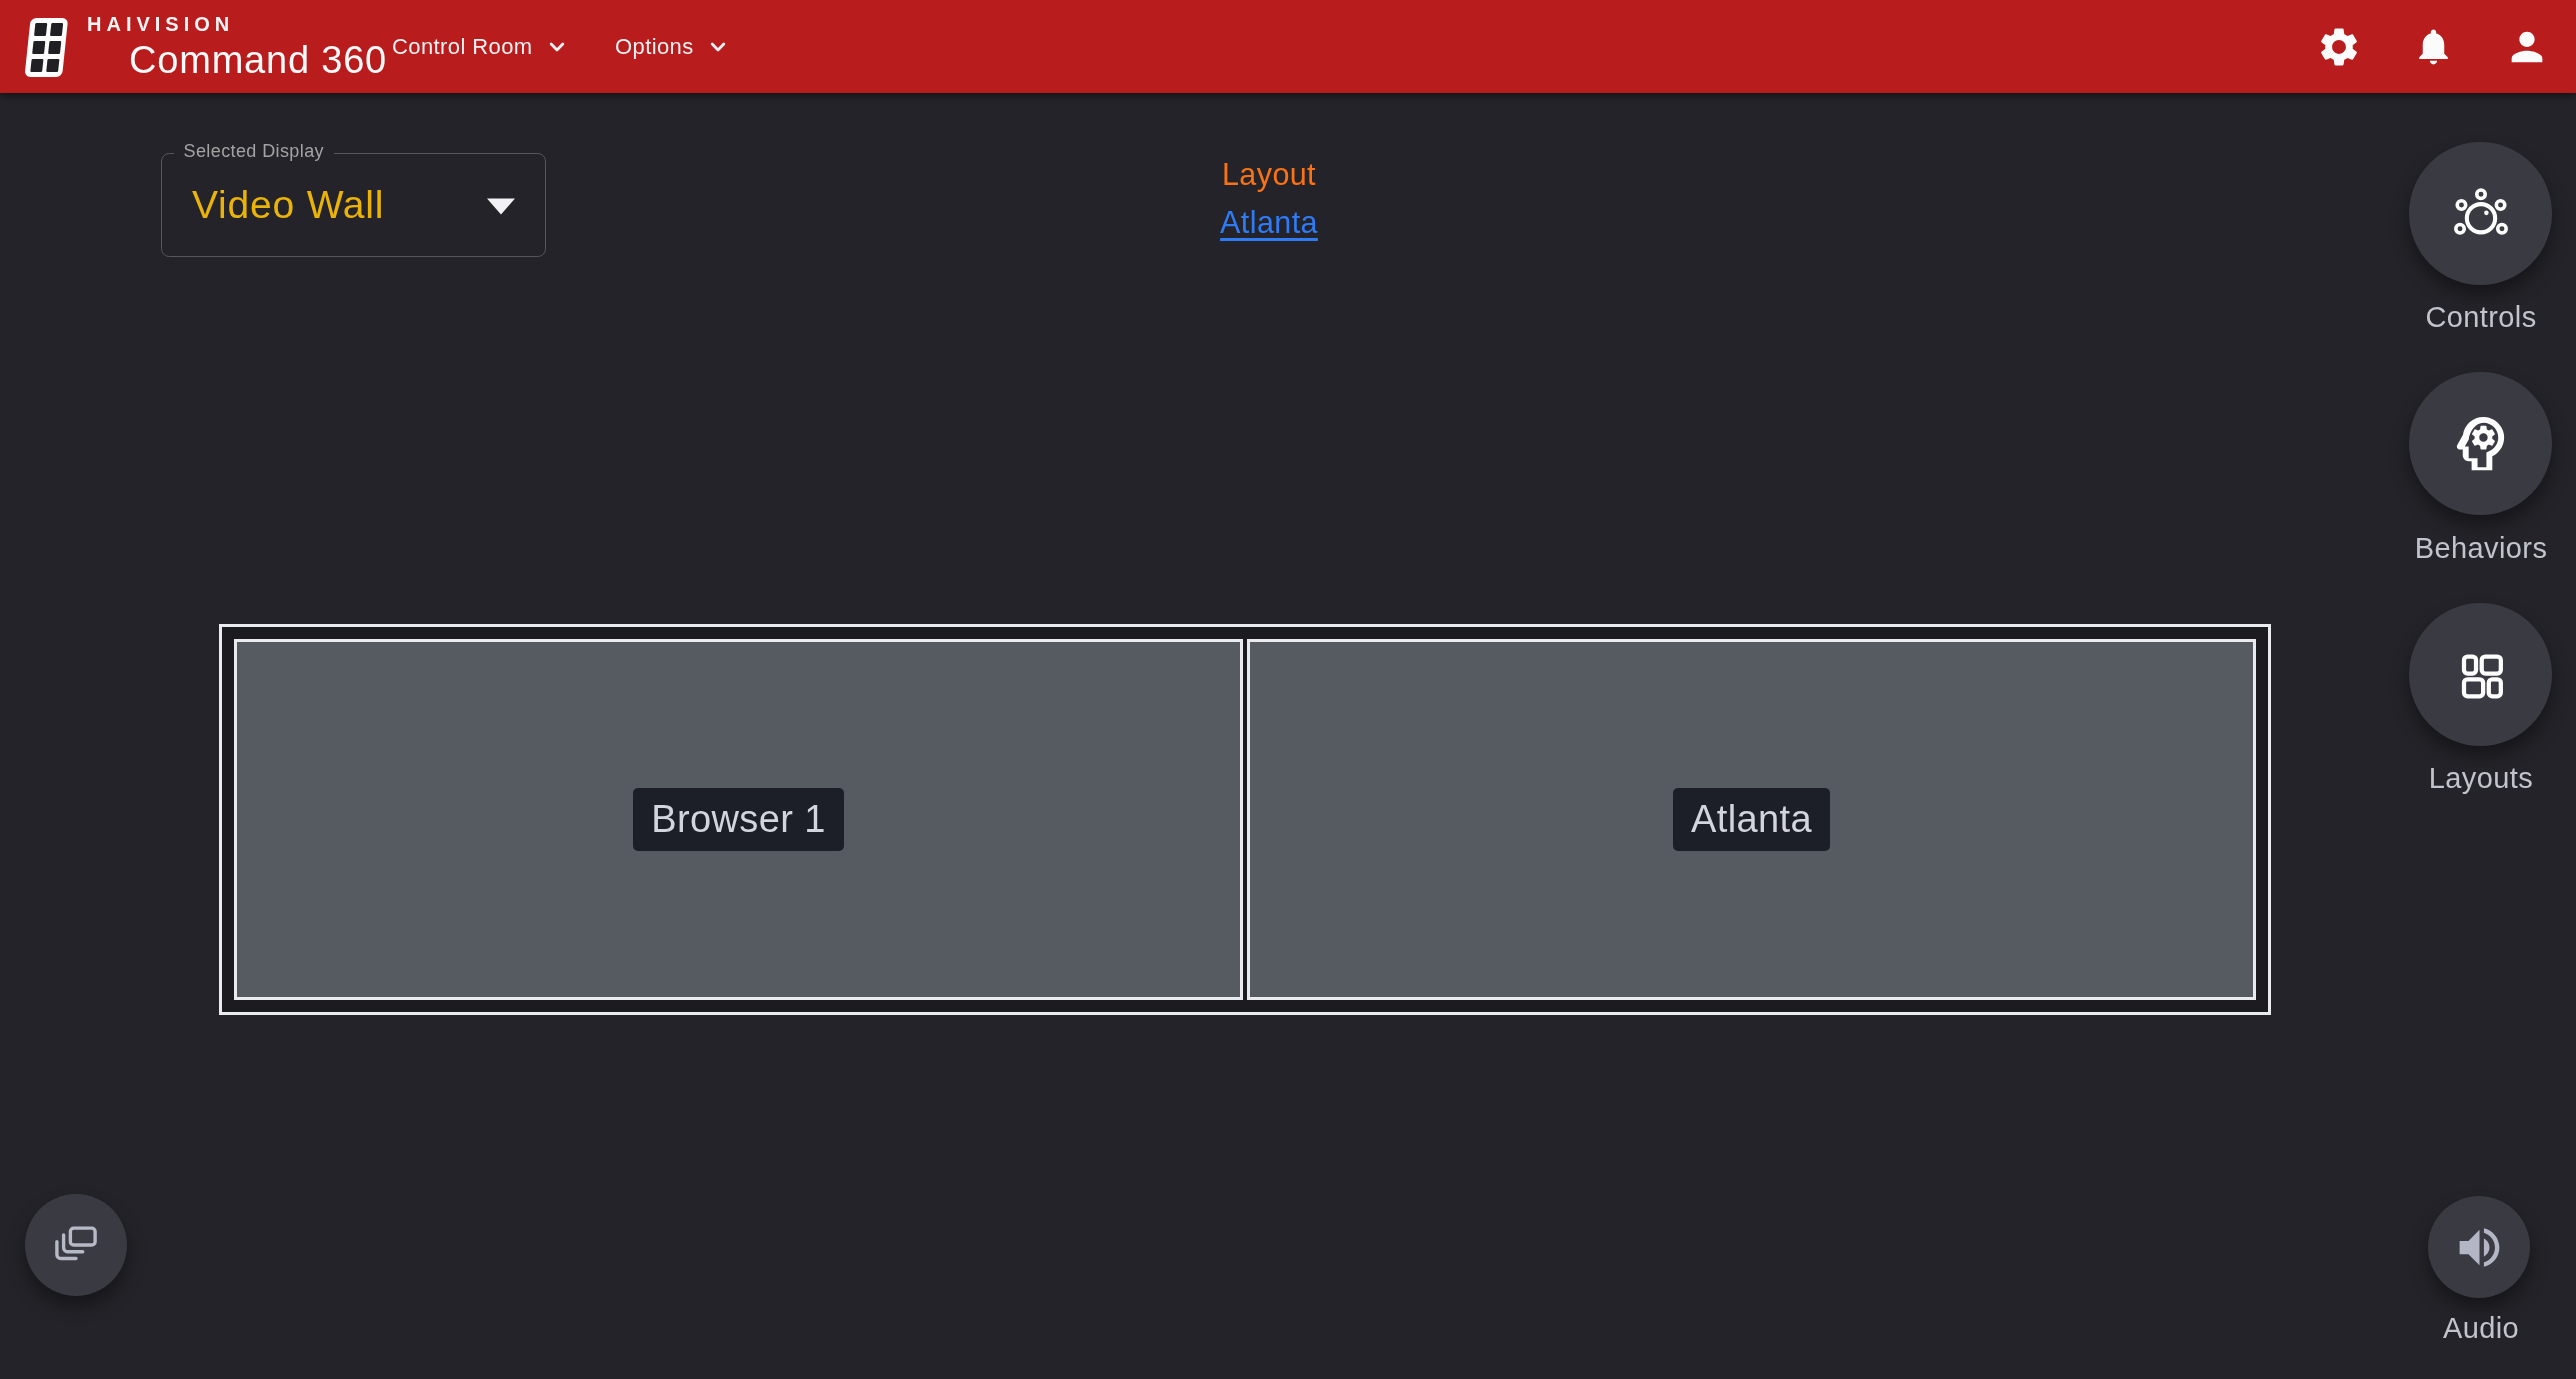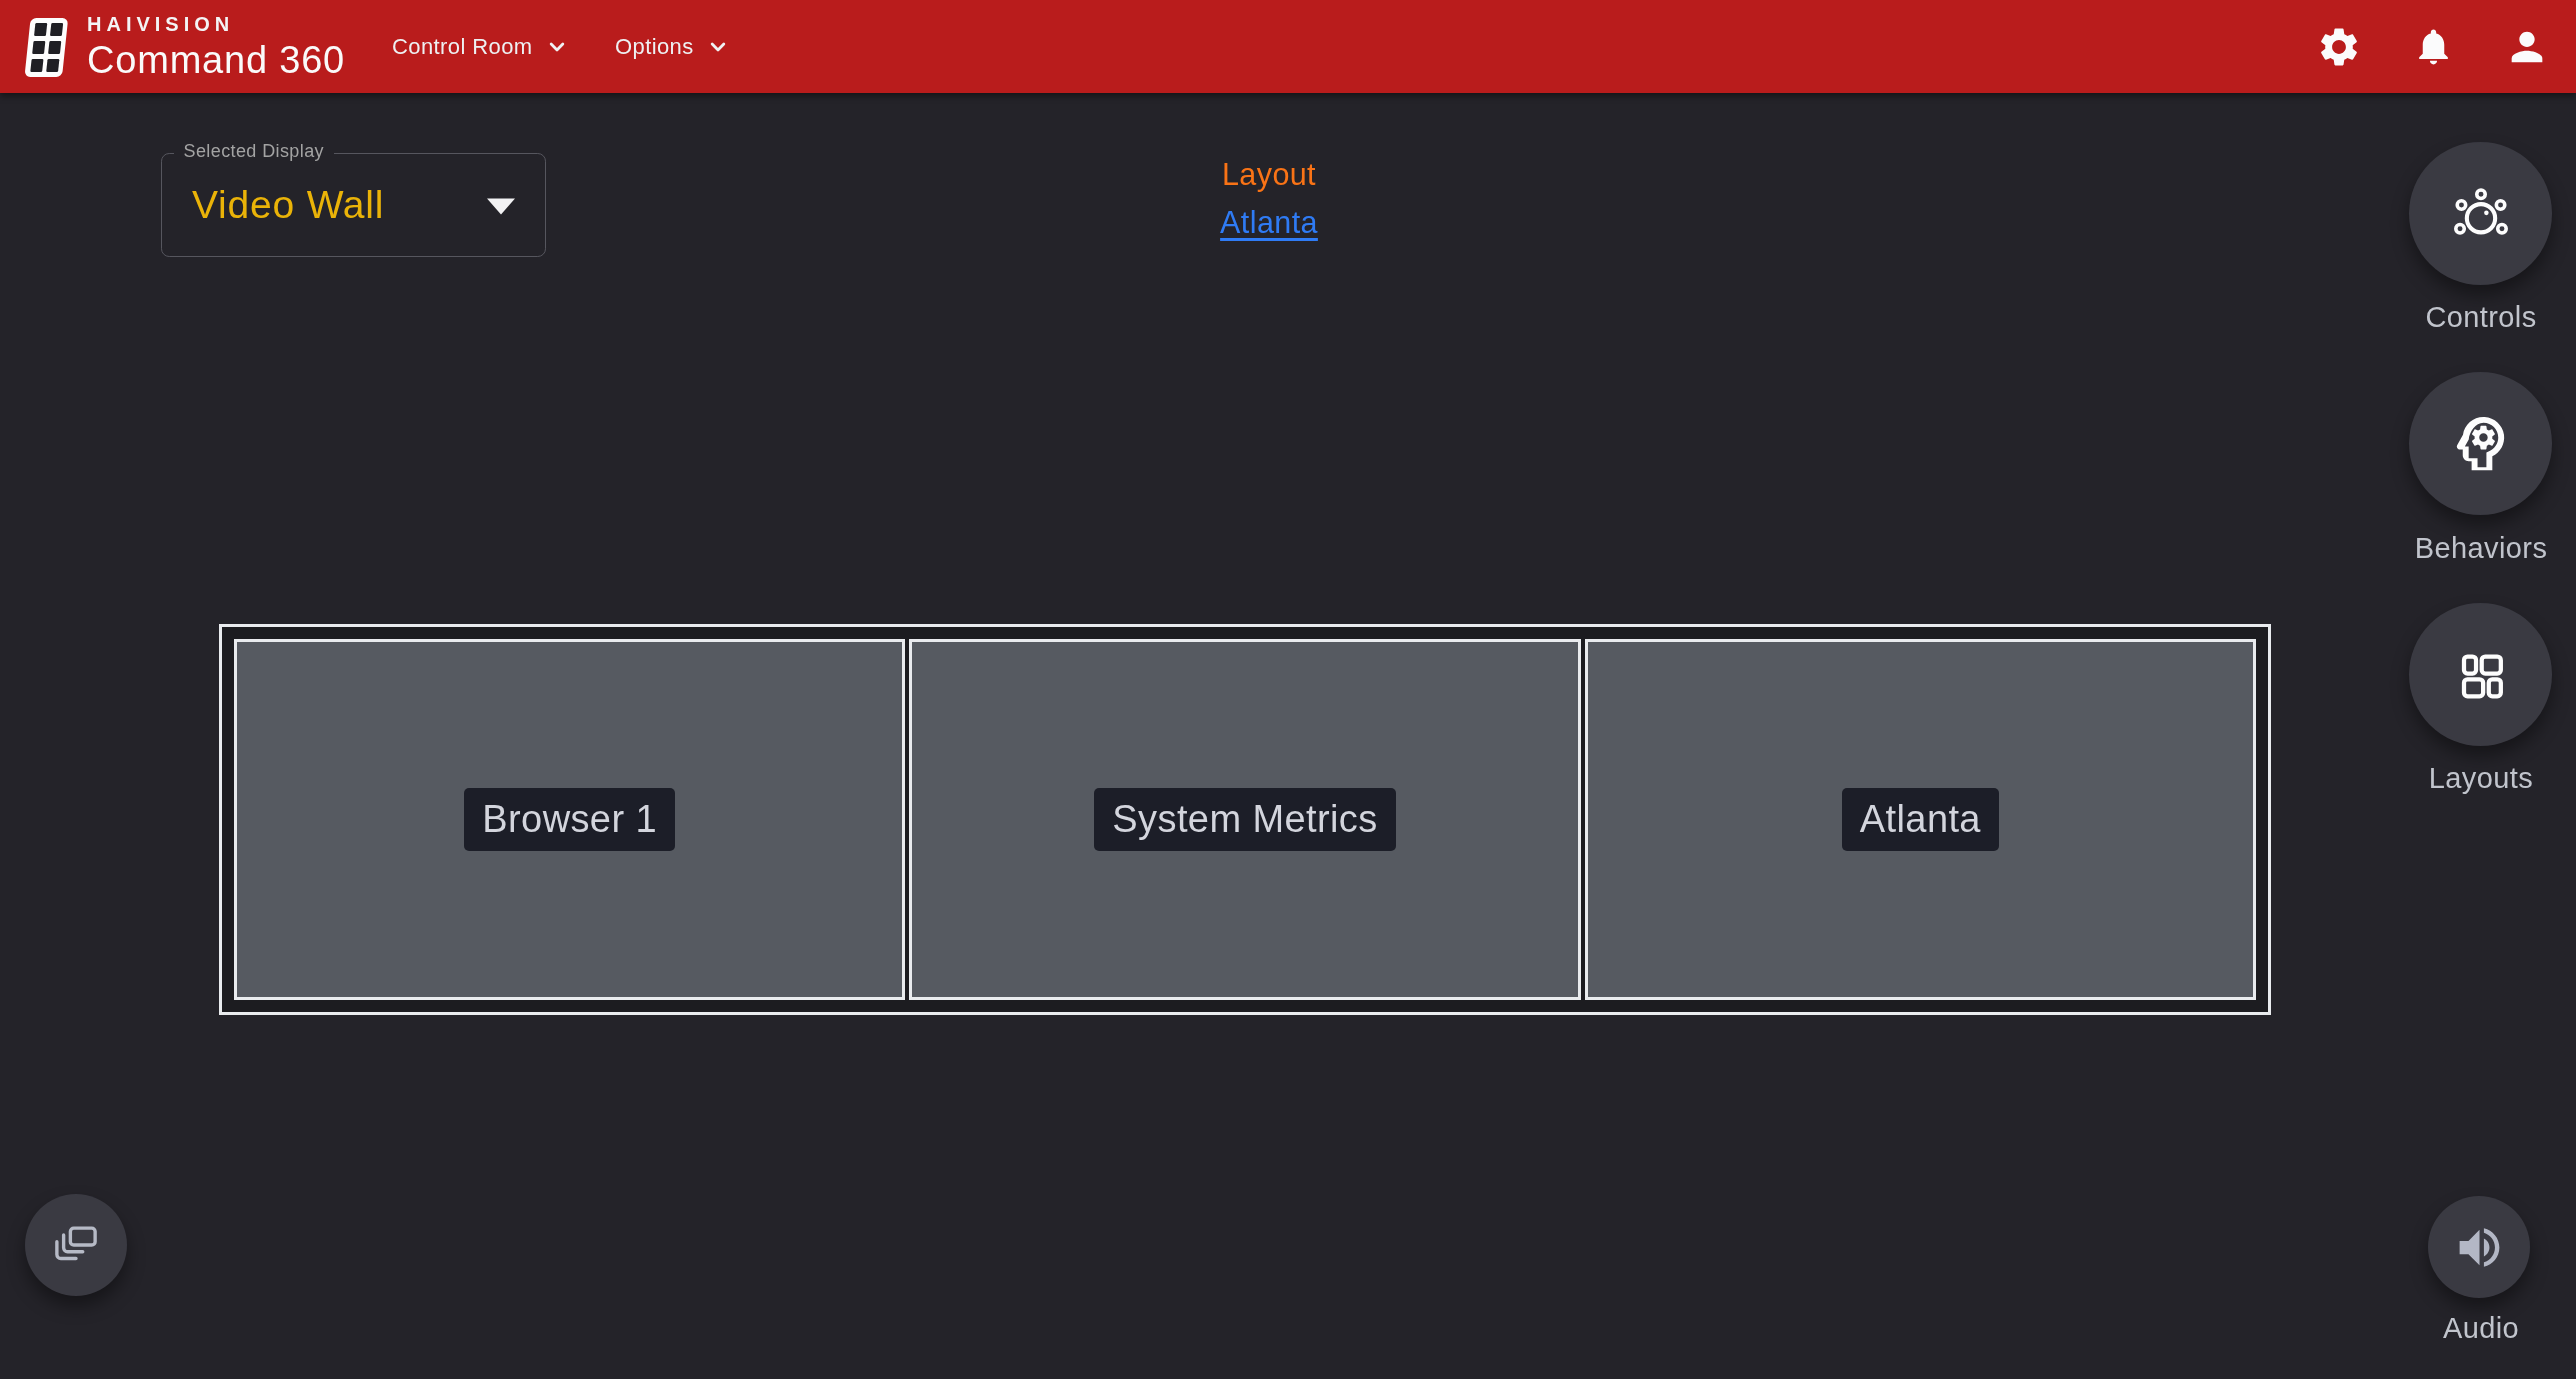--- a/index.html
+++ b/index.html
@@ -5,21 +5,21 @@
   html,body{margin:0;padding:0;background:#232227;}
   body{font-family:"Liberation Sans", sans-serif; -webkit-font-smoothing:antialiased;}
   .stage{position:relative;width:2576px;height:1379px;background:#242329;overflow:hidden;}
 
   
   .topbar{position:absolute;left:0;top:0;width:100%;height:93px;background:#b91c1c;
           box-shadow:0 2.5px 6.6px rgba(0,0,0,.45);z-index:10;}
   .logo{position:absolute;left:21.4px;top:15.7px;width:49px;height:63px;cursor:pointer;}
   .wordmark{position:absolute;left:87px;top:13px;color:#fff;}
   .wordmark .brand{font-size:20px;font-weight:700;letter-spacing:5px;color:#f4f4f6;}
-  .wordmark .product{font-size:38px;font-weight:400;letter-spacing:0.8px;color:#fafafa;margin-top:2.5px;}
+  .wordmark .product{font-size:38px;font-weight:400;letter-spacing:0.8px;color:#fafafa;margin-top:2.5px;margin-left:42px;}
   .menu-item{position:absolute;top:0;height:93px;display:flex;align-items:center;gap:10px;
              color:#eef0f2;font-size:22px;letter-spacing:0.4px;cursor:pointer;}
   .menu-item.control-room{left:392px;}
   .menu-item.options{left:615px;}
   .topbar-icons{position:absolute;right:26px;top:0;height:93px;display:flex;align-items:center;gap:48px;}
   .tb-icon{width:46px;height:46px;display:flex;align-items:center;justify-content:center;cursor:pointer;}
 
   
   .display-select{position:absolute;left:161px;top:153px;width:383px;height:102px;
                   border:1.6px solid #56565e;border-radius:8.2px;cursor:pointer;}
@@ -199,21 +199,18 @@
         <path d="M7 21v11.5a3.5 3.5 0 0 0 3.5 3.5H24"></path>
       </svg>
     </span>
   </div>
 
   <div class="wall">
     <div class="panel">
       <span class="panel-label">Browser 1</span>
     </div>
     <div class="panel">
-      <span class="panel-label">System Metrics</span>
-    </div>
-    <div class="panel">
       <span class="panel-label">Atlanta</span>
     </div>
   </div>
 
 </div>
 
 
 </body></html>

